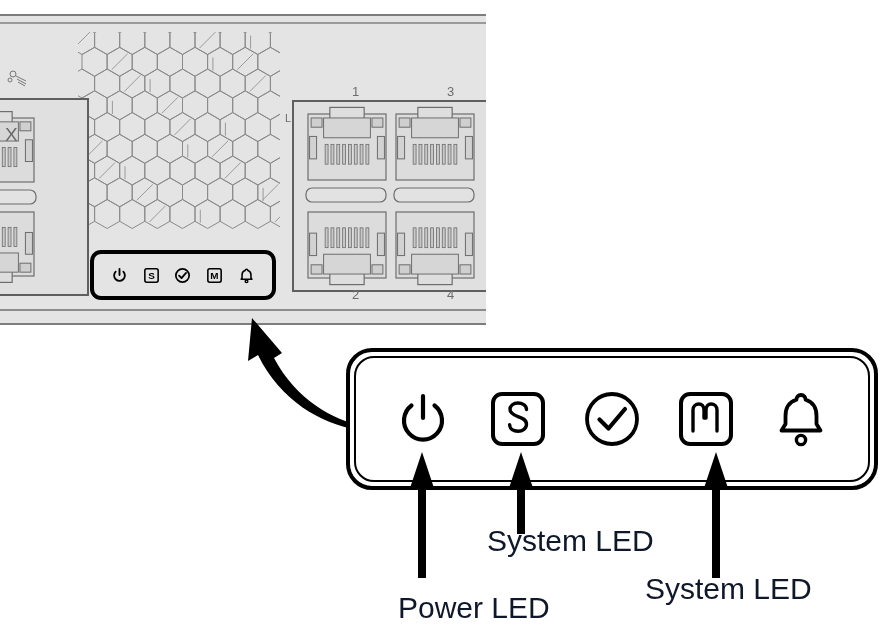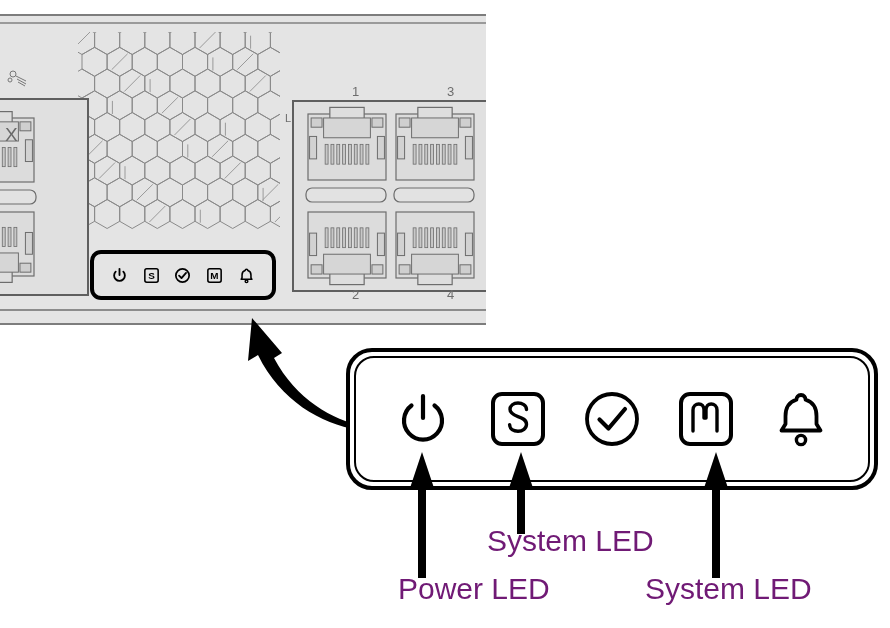--- a/index.html
+++ b/index.html
@@ -175,25 +175,25 @@
   }
   .pointer-arrow svg { display: block; }
   #arrow-power  { left: 409px; top: 452px; height: 126px; }
   #arrow-system { left: 508px; top: 452px; height: 82px;  }
   #arrow-managed{ left: 703px; top: 452px; height: 126px; }
 
   .led-label {
     position: absolute;
     font-family: "Liberation Sans", sans-serif;
     font-size: 30px;
-    color: #701a75;
+    color: #0f172a;
     white-space: nowrap;
   }
   #label-system  { left: 487px; top: 524px; }
-  #label-power   { left: 398px; top: 572px; }
+  #label-power   { left: 398px; top: 591px; }
   #label-managed { left: 645px; top: 572px; }
 </style>
 </head>
 <body>
 
 <div id="device-illustration">
 
   <div id="device-inner-rail"></div>
   <div id="device-bottom-rail"></div>
 

